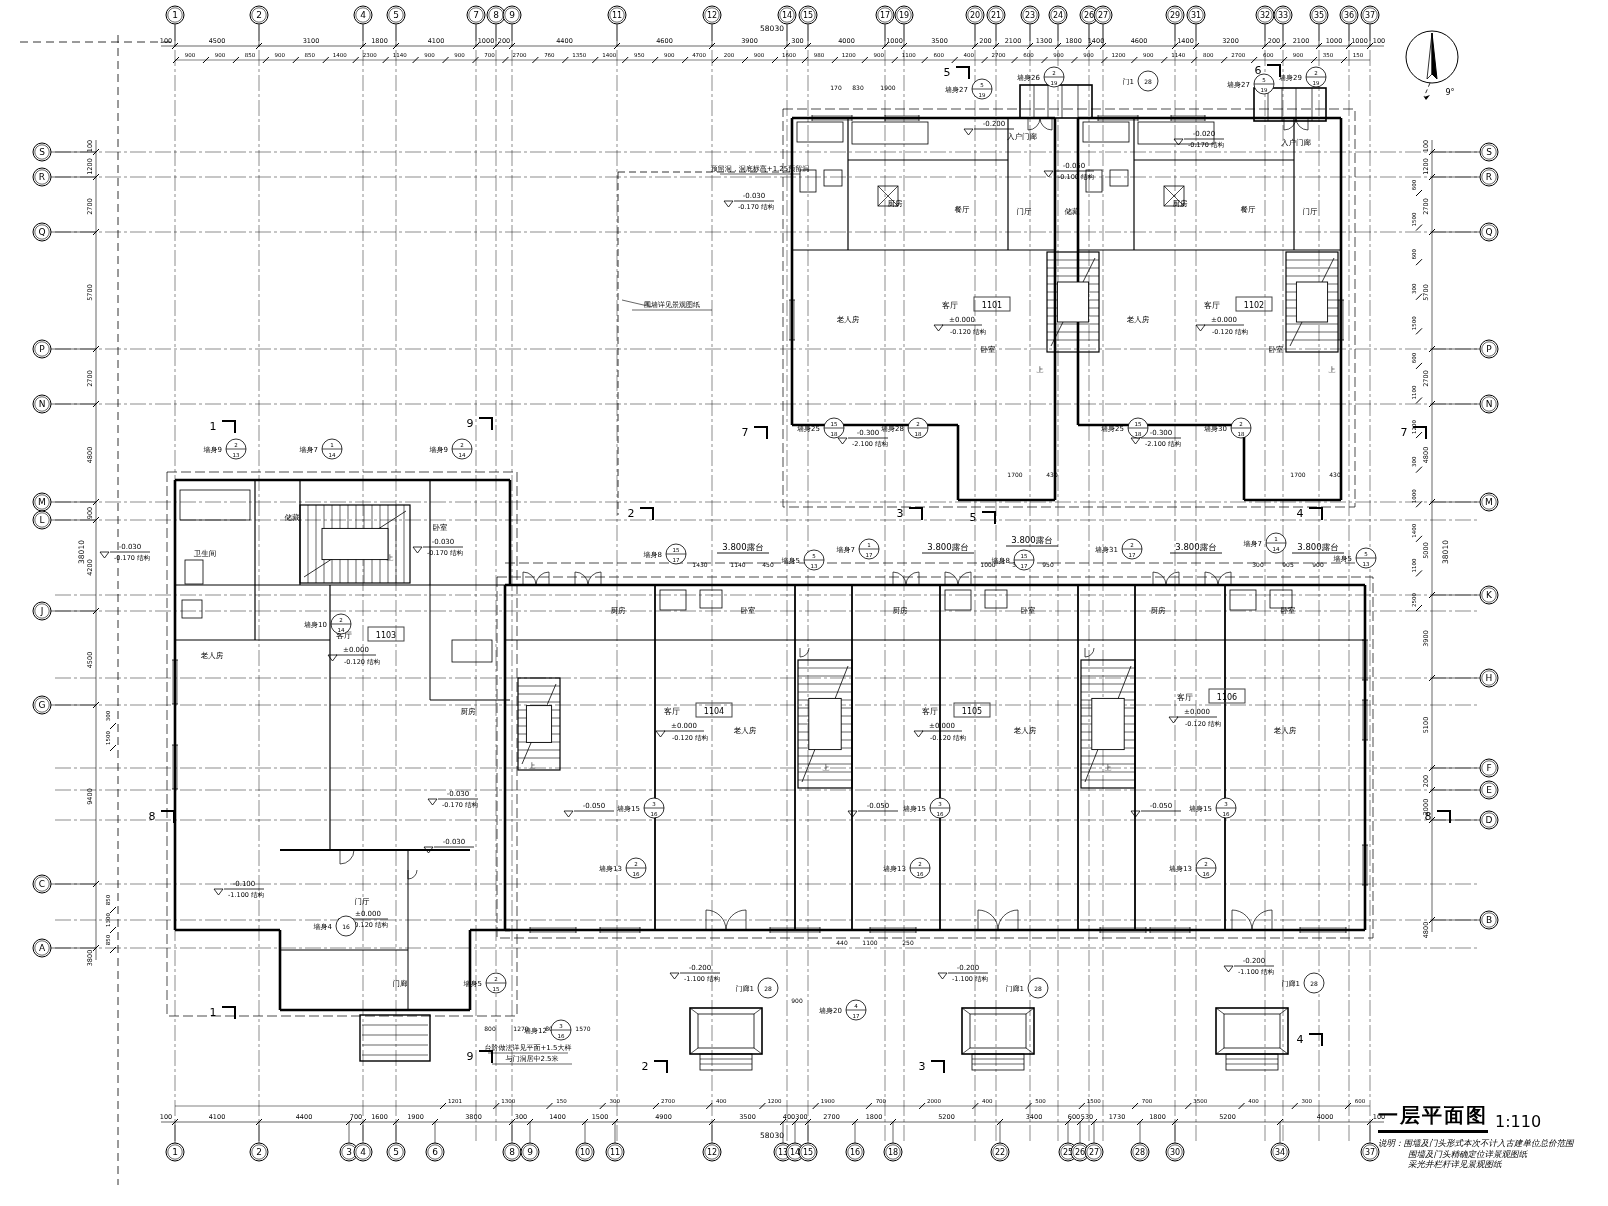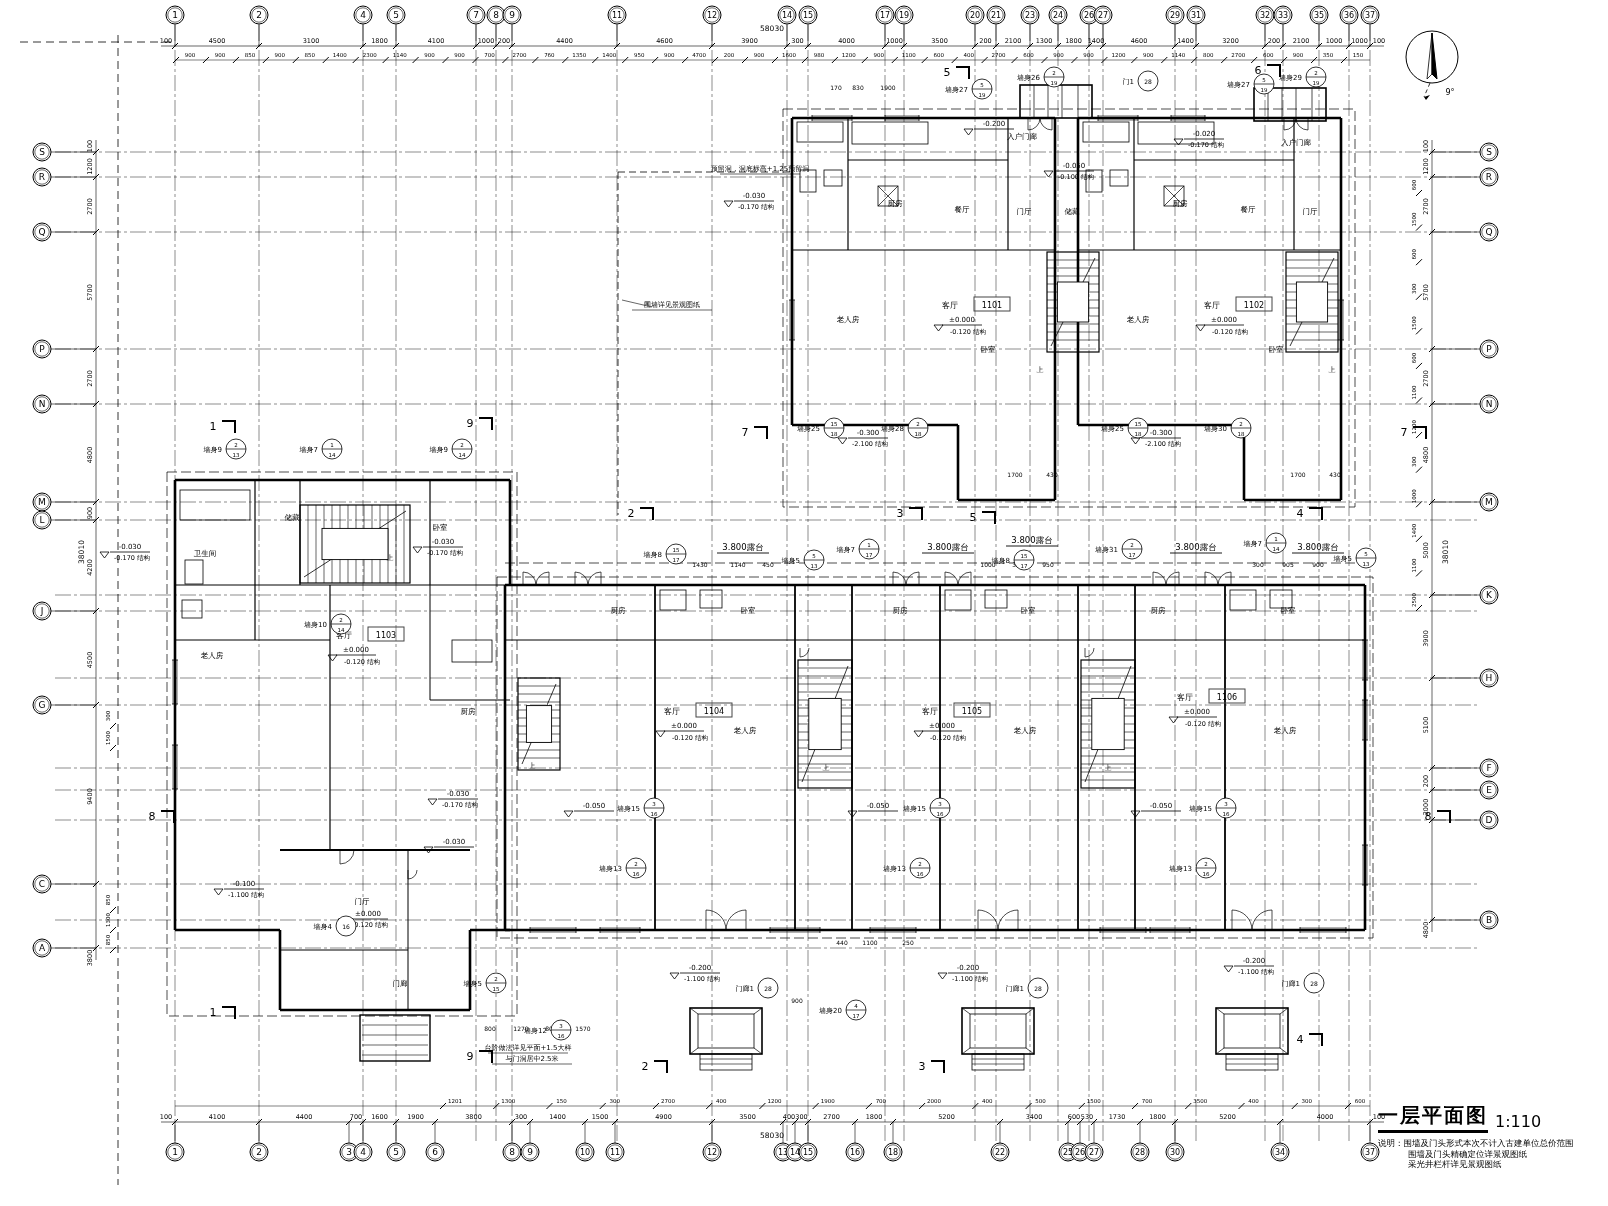--- a/index.html
+++ b/index.html
@@ -4,21 +4,21 @@
 <style>
   html,body{margin:0;padding:0;background:#fff;}
   .sheet{position:relative;width:1608px;height:1206px;background:#fff;overflow:hidden;
          font-family:"DejaVu Sans","Liberation Sans",sans-serif;color:#000;}
   svg{position:absolute;left:0;top:0;}
   svg text{font-family:"DejaVu Sans","Liberation Sans",sans-serif;fill:#000;}
   .titleblock{position:absolute;left:1378px;top:1094px;width:228px;margin-top:8px;}
   .tb-row{display:flex;align-items:flex-end;gap:7px;}
   .tb-title{font-size:20px;font-weight:bold;letter-spacing:2px;border-bottom:3px solid #000;padding-bottom:1px;}
   .tb-scale{font-size:16px;padding-bottom:2px;}
-  .tb-notes{margin-top:5px;font-size:8.5px;line-height:10.5px;white-space:nowrap;}
+  .tb-notes{margin-top:5px;font-size:8.5px;line-height:10.5px;white-space:nowrap;font-style:italic;}
 </style>
 </head>
 <body>
 
 <div class="sheet">
   <svg id="plan" width="1608" height="1206" viewBox="0 0 1608 1206">
       <g>
         <line x1="175" y1="25" x2="175" y2="1143" stroke="#000" stroke-width="0.45" stroke-dasharray="16 3 3 3"></line>
         <line x1="259" y1="25" x2="259" y2="1143" stroke="#000" stroke-width="0.45" stroke-dasharray="16 3 3 3"></line>
         <line x1="363" y1="25" x2="363" y2="1143" stroke="#000" stroke-width="0.45" stroke-dasharray="16 3 3 3"></line>

